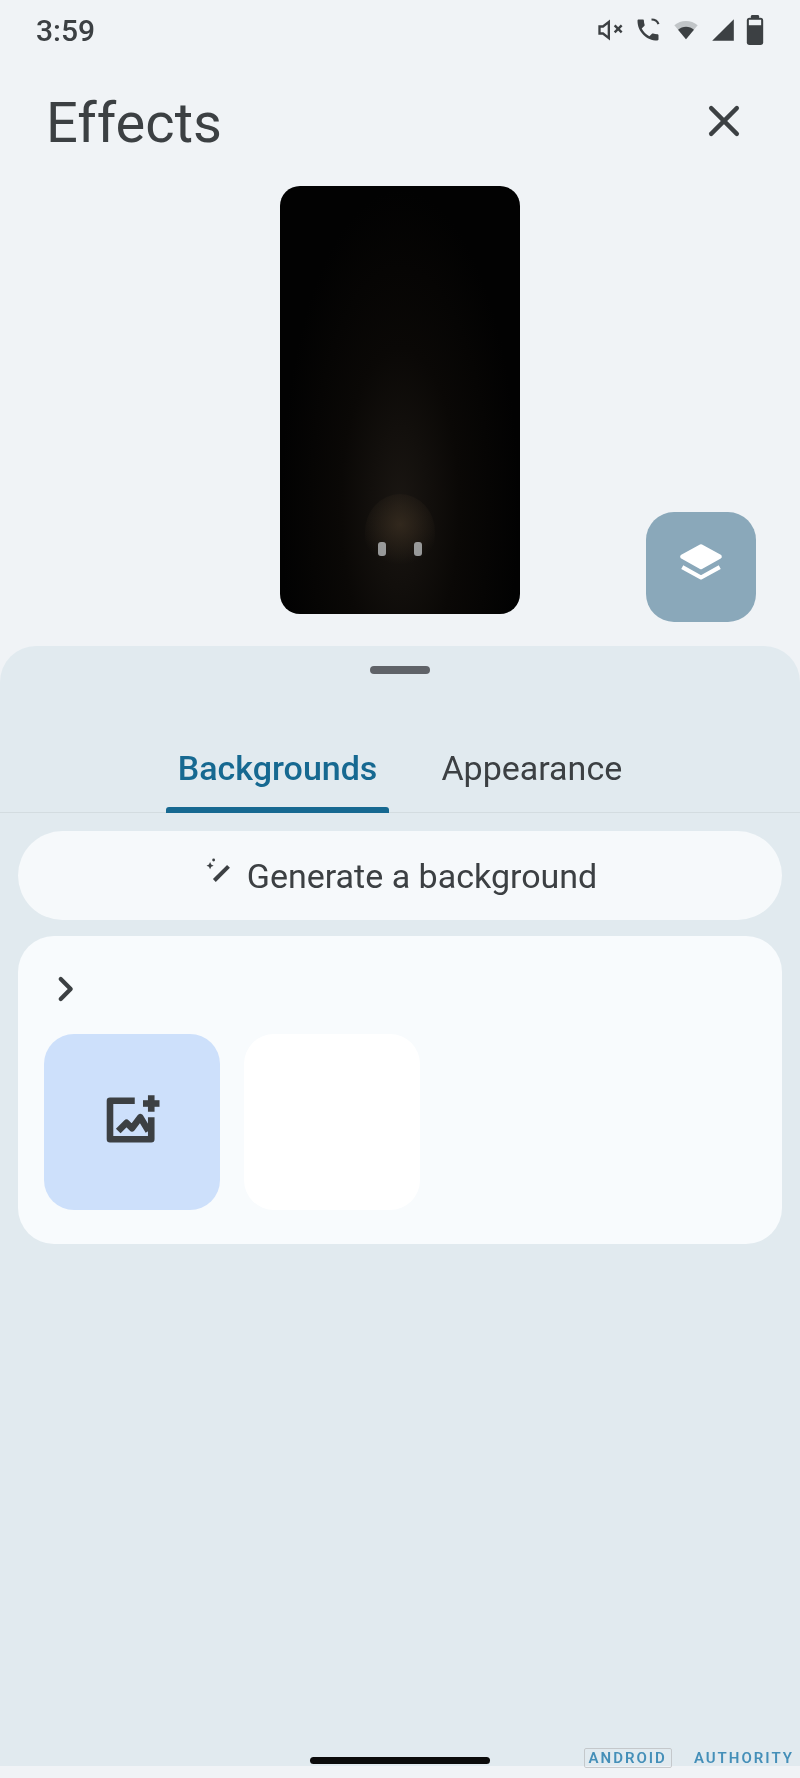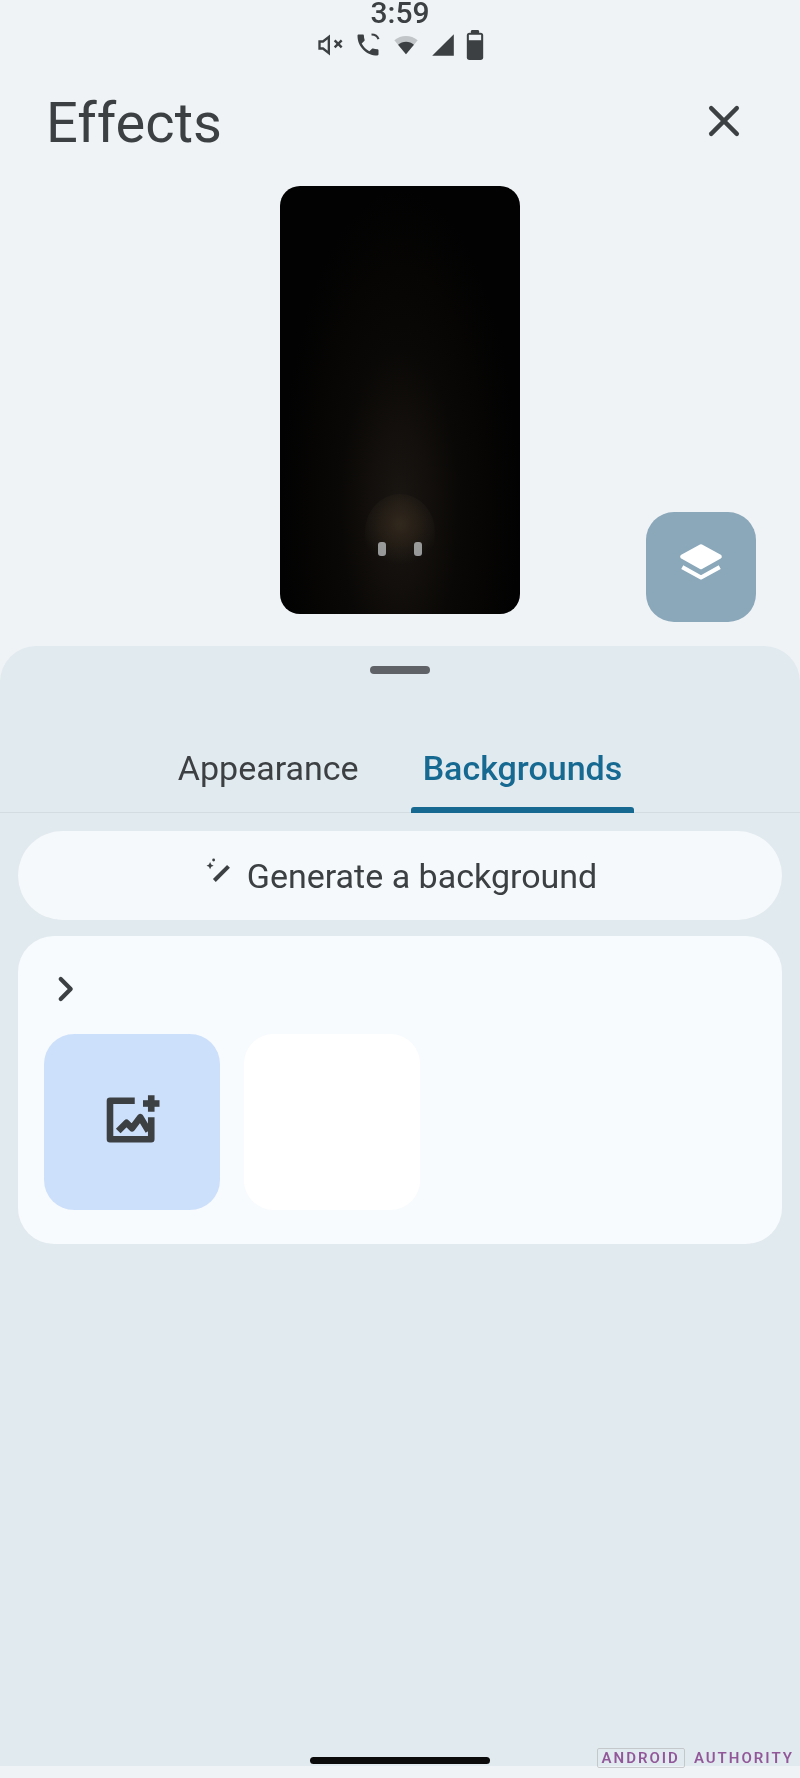--- a/index.html
+++ b/index.html
@@ -9,23 +9,22 @@
     background: #f0f3f6;
     color: #3c4043;
     position: relative;
   }
 
   
   .status-bar {
     height: 60px;
     display: flex;
     align-items: center;
-    justify-content: flex-end;
+    justify-content: space-between;
     padding: 0 36px;
-    flex-direction: column;
   }
   .status-time { font-size: 30px; font-weight: 500; color: #3c4043; }
   .status-icons { display: flex; align-items: center; gap: 10px; }
   .status-icons svg { display: block; }
 
   
   .header {
     display: flex;
     align-items: center;
     justify-content: space-between;
@@ -173,25 +172,25 @@
     background: #0b0b0b;
     border-radius: 4px;
   }
 
   
   .watermark {
     position: absolute;
     right: 6px; bottom: 10px;
     font-size: 15px;
     letter-spacing: 2px;
-    color: #701a75;
+    color: #0369a1;
     opacity: 0.7;
     font-weight: 600;
     white-space: nowrap;
-    display: flex; gap: 9px; align-items: center;
+    display: flex; gap: 22px; align-items: center;
   }
   .watermark .box {
     border: 1.5px solid #b8babc;
     padding: 0 4px;
     border-radius: 2px;
   }
 </style>
 </head>
 <body>
 
@@ -259,22 +258,22 @@
         <path d="M3 13l9 5 9-5"></path>
       </svg>
     </span>
   </div>
 </div>
 
 <div class="sheet">
   <div class="sheet-handle"></div>
 
   <div class="tabs">
+    <div class="tab active">Backgrounds</div>
     <div class="tab">Appearance</div>
-    <div class="tab active">Backgrounds</div>
   </div>
 
   <div class="generate-pill">
     <span>
       <svg width="34" height="34" viewBox="0 0 24 24" fill="#3c4043">
         <path d="m7 17 10-10 2 2L9 19 7 17z"></path>
         <path d="m5 5 .8 1.7L7.5 7.5 5.8 8.3 5 10l-.8-1.7L2.5 7.5l1.7-.8L5 5z"></path>
         <circle cx="7.5" cy="3.5" r="1"></circle>
       </svg>
     </span>

